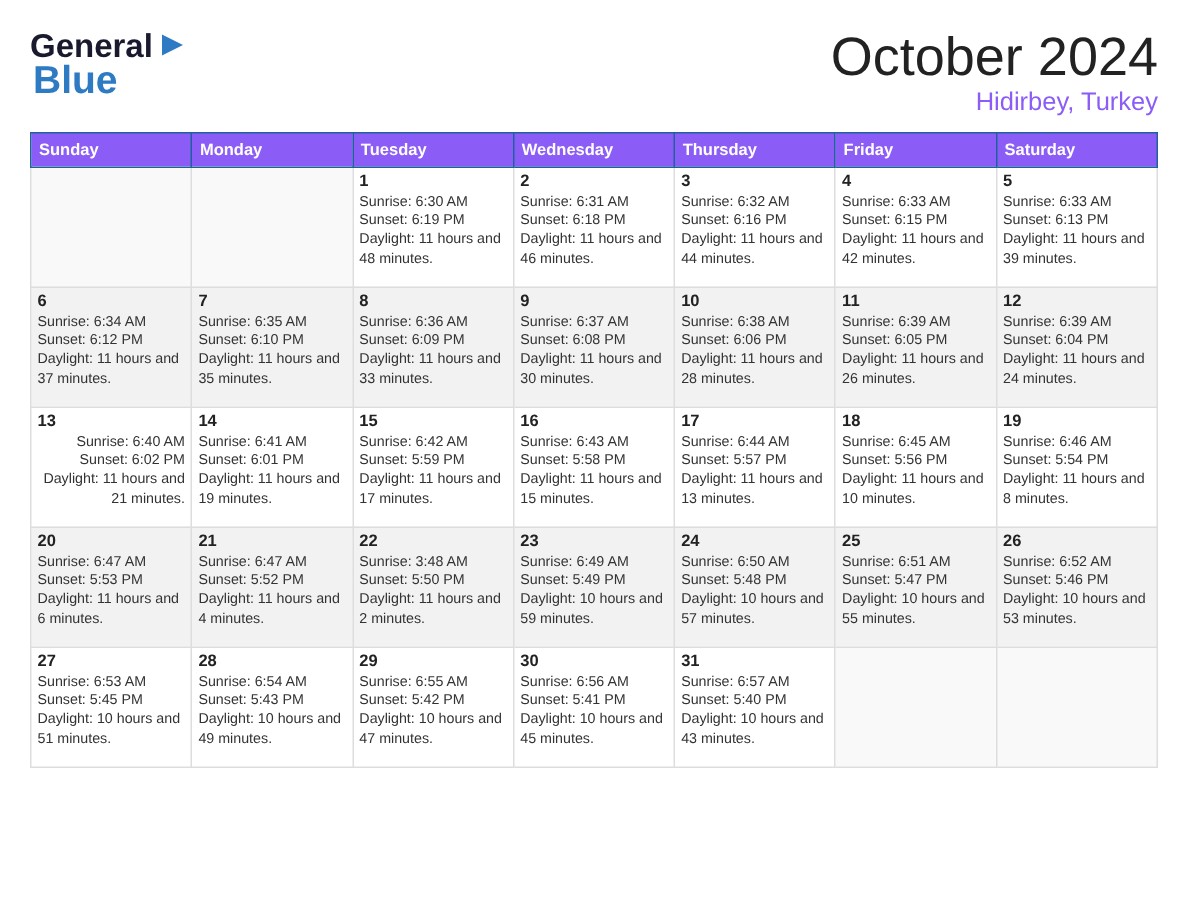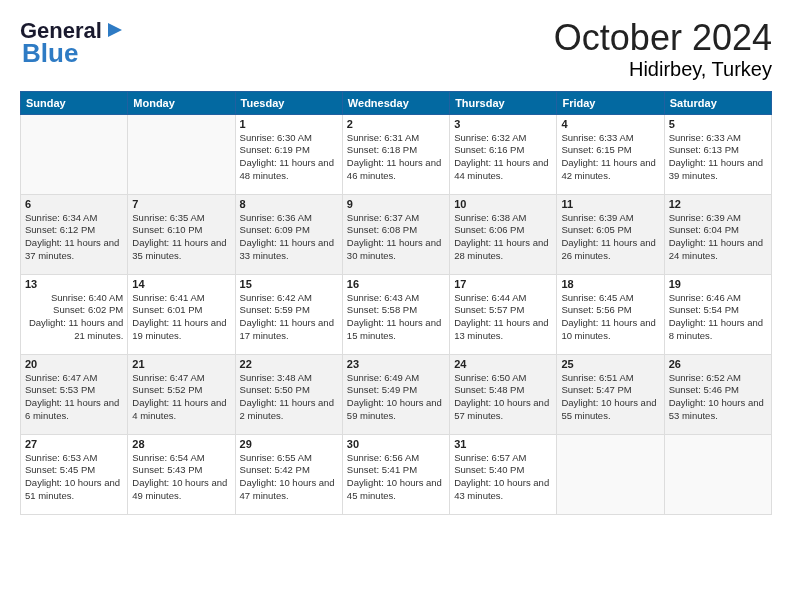--- a/index.html
+++ b/index.html
@@ -31,33 +31,33 @@
     .title-block {
       text-align: right;
     }
     .month-title {
       font-size: 36px;
       font-weight: 300;
       color: #222;
       line-height: 1.1;
     }
     .location {
-      font-size: 20px;
-      color: #000000;
+      font-size: 17px;
+      color: #8b5cf6;
     }
     .calendar {
       flex: 1;
       border: 1px solid #ccc;
       border-collapse: collapse;
       width: 100%;
       table-layout: fixed;
       font-size: 10px;
     }
     .calendar th {
-      background: #0369a1;
+      background: #8b5cf6;
       color: #fff;
       text-align: left;
       padding: 5px 5px;
       font-size: 11px;
       font-weight: bold;
       border: 1px solid #2060a0;
     }
     .calendar td {
       vertical-align: top;
       border: 1px solid #ddd;

